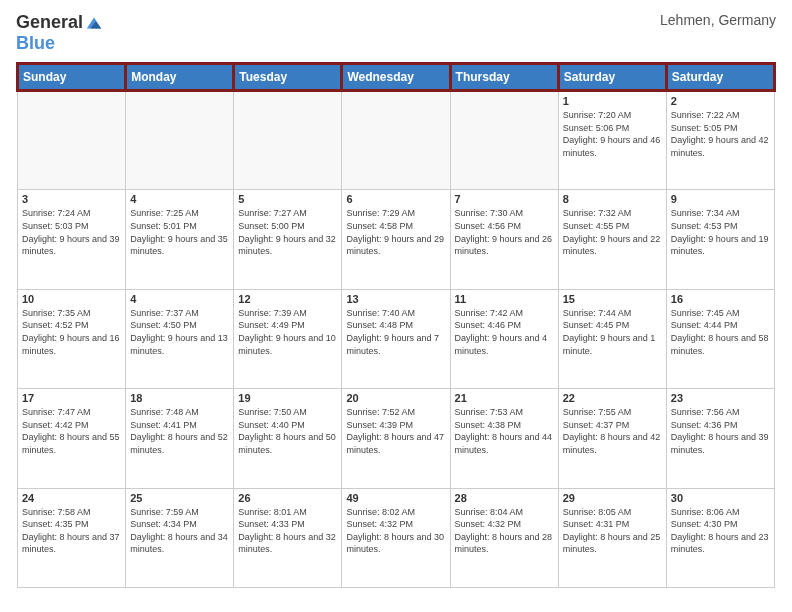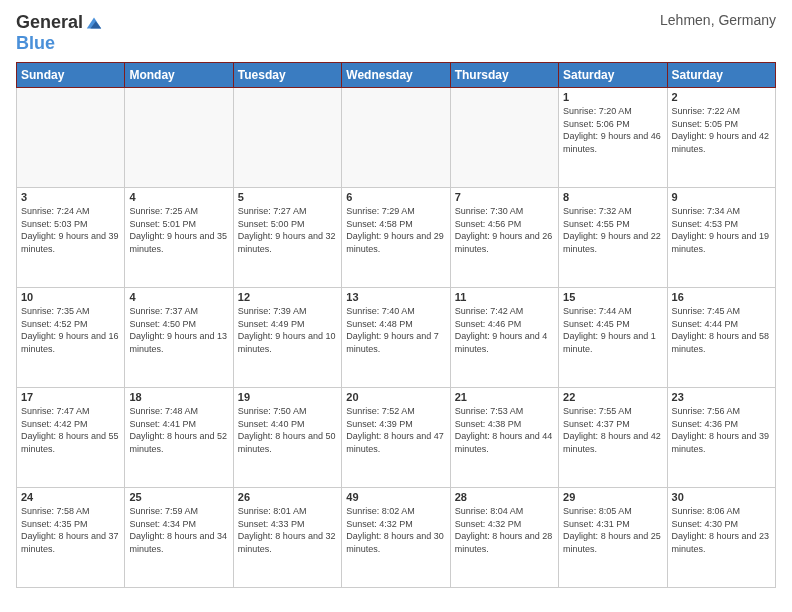--- a/index.html
+++ b/index.html
@@ -65,21 +65,21 @@
       width: 100%;
       table-layout: fixed;
     }
     .calendar th {
       background: #3a7cc1;
       color: white;
       font-size: 12px;
       font-weight: bold;
       padding: 5px 4px;
       text-align: left;
-      border: 1px solid #7f1d1d;
+      border: 3px solid #7f1d1d;
     }
     .calendar td {
       border: 1px solid #ccc;
       vertical-align: top;
       padding: 3px 4px;
       font-size: 9.5px;
       color: #333;
       background: #fff;
       height: 80px;
     }

